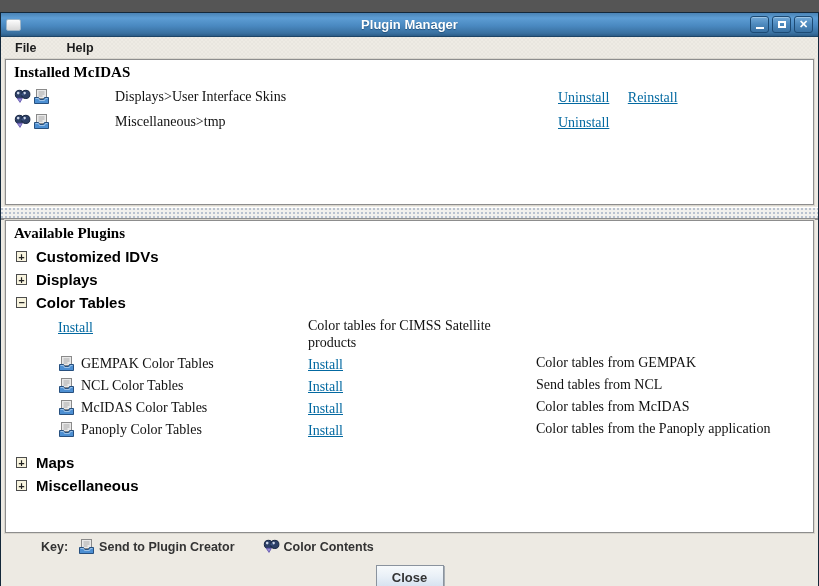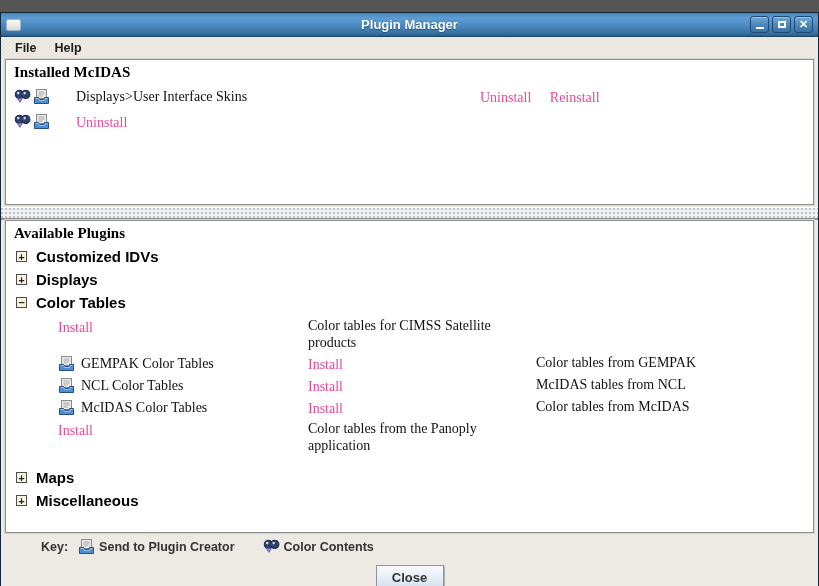--- a/index.html
+++ b/index.html
@@ -38,21 +38,21 @@
     display:flex; align-items:center; justify-content:center;
     color:#fff; font-weight:bold; font-size:10px; line-height:1;
     cursor:default;
   }
   .glyph-min { display:block; width:8px; height:2px; background:#fff; margin-top:6px; }
   .glyph-max { display:block; width:8px; height:7px; border:2px solid #fff; }
   .glyph-close { font-size:11px; }
   
   .menubar {
     flex:0 0 22px; display:flex; align-items:center;
-    padding:0 6px; gap:2px;
+    padding:0 6px; gap:14px;
     background:repeating-conic-gradient(#eeebe4 0% 25%, #e9e6df 0% 50%) 0 0/4px 4px;
   }
   .menu-item {
     font-weight:bold; font-size:12.5px; color:#1d1d1d;
     padding:2px 8px; cursor:default;
   }
   
   .pane {
     margin:0 4px; background:#fff;
     border:1px solid #8d8d8d;
@@ -62,27 +62,27 @@
   .pane-top { flex:0 0 146px; }
   .pane-bottom { flex:1 1 auto; }
   .pane-header {
     font-family:"Liberation Serif", serif;
     font-weight:bold; font-size:15px; color:#000;
     padding:1px 2px 3px 2px;
   }
   
   .inst-row {
     display:grid; grid-template-columns:62px 404px 1fr;
-    align-items:center; height:25px; padding-left:2px;
+    align-items:center; height:25px; padding-left:2px;gap:39px;
   }
   .row-icons { display:flex; align-items:center; gap:2px; }
   .serif { font-family:"Liberation Serif", serif; font-size:14px; color:#111; }
   a.plink {
     font-family:"Liberation Serif", serif; font-size:14px;
-    color:#ec4899; margin-right:14px; cursor:pointer;
+    color:#0369a1; text-decoration:underline; margin-right:14px; cursor:pointer;
   }
   
   .splitter {
     flex:0 0 13px; margin:2px 0 0 0;
     background:
       radial-gradient(circle at 1px 1px,#b9c2cf 1px,transparent 1.2px) 0 0/4px 4px,
       #f2f1ed;
     border-top:1px solid #ffffff;
     border-bottom:2px solid #8e8e8e;
     cursor:row-resize;
@@ -202,20 +202,21 @@
   <svg class="icon-svg" width="17" height="17" viewBox="0 0 17 17">
     <rect x="3.5" y="1.5" width="10" height="9" fill="#e9e9e9" stroke="#8a8a8a"></rect>
     <line x1="5.5" y1="4" x2="11.5" y2="4" stroke="#a9a9a9"></line>
     <line x1="5.5" y1="6" x2="11.5" y2="6" stroke="#a9a9a9"></line>
     <line x1="5.5" y1="8" x2="9.5" y2="8" stroke="#a9a9a9"></line>
     <path d="M1.5 9.5 h4 l1 2 h4 l1 -2 h4 v6 h-14 z" fill="#4d8fd2" stroke="#27507f"></path>
     <path d="M2.5 10.5 h3 l1 2 h5 l1 -2 h2" fill="none" stroke="#9cc2e8"></path>
   </svg>
 </span>
       </span>
+      <span class="serif">Miscellaneous&gt;tmp</span>
       <span class="links">
         <a class="plink">Uninstall</a>
       </span>
     </div>
   </div>
 
   <div class="splitter"></div>
 
   <div class="pane pane-bottom">
     <div class="pane-header">Available Plugins</div>
@@ -266,21 +267,21 @@
     <line x1="5.5" y1="4" x2="11.5" y2="4" stroke="#a9a9a9"></line>
     <line x1="5.5" y1="6" x2="11.5" y2="6" stroke="#a9a9a9"></line>
     <line x1="5.5" y1="8" x2="9.5" y2="8" stroke="#a9a9a9"></line>
     <path d="M1.5 9.5 h4 l1 2 h4 l1 -2 h4 v6 h-14 z" fill="#4d8fd2" stroke="#27507f"></path>
     <path d="M2.5 10.5 h3 l1 2 h5 l1 -2 h2" fill="none" stroke="#9cc2e8"></path>
   </svg>
 </span>
         <span class="serif">NCL Color Tables</span>
       </span>
       <span><a class="plink">Install</a></span>
-      <span class="serif leaf-desc">McIDAS tables from NCL</span>
+      <span class="serif leaf-desc">Send tables from NCL</span>
     </div>
 
     <div class="leaf-row">
       <span class="leaf-name">
         <span class="ico">
   <svg class="icon-svg" width="17" height="17" viewBox="0 0 17 17">
     <rect x="3.5" y="1.5" width="10" height="9" fill="#e9e9e9" stroke="#8a8a8a"></rect>
     <line x1="5.5" y1="4" x2="11.5" y2="4" stroke="#a9a9a9"></line>
     <line x1="5.5" y1="6" x2="11.5" y2="6" stroke="#a9a9a9"></line>
     <line x1="5.5" y1="8" x2="9.5" y2="8" stroke="#a9a9a9"></line>
@@ -288,20 +289,33 @@
     <path d="M2.5 10.5 h3 l1 2 h5 l1 -2 h2" fill="none" stroke="#9cc2e8"></path>
   </svg>
 </span>
         <span class="serif">McIDAS Color Tables</span>
       </span>
       <span><a class="plink">Install</a></span>
       <span class="serif leaf-desc">Color tables from McIDAS</span>
     </div>
 
     <div class="leaf-row">
+      <span class="leaf-name">
+        <span class="ico">
+  <svg class="icon-svg" width="17" height="17" viewBox="0 0 17 17">
+    <rect x="3.5" y="1.5" width="10" height="9" fill="#e9e9e9" stroke="#8a8a8a"></rect>
+    <line x1="5.5" y1="4" x2="11.5" y2="4" stroke="#a9a9a9"></line>
+    <line x1="5.5" y1="6" x2="11.5" y2="6" stroke="#a9a9a9"></line>
+    <line x1="5.5" y1="8" x2="9.5" y2="8" stroke="#a9a9a9"></line>
+    <path d="M1.5 9.5 h4 l1 2 h4 l1 -2 h4 v6 h-14 z" fill="#4d8fd2" stroke="#27507f"></path>
+    <path d="M2.5 10.5 h3 l1 2 h5 l1 -2 h2" fill="none" stroke="#9cc2e8"></path>
+  </svg>
+</span>
+        <span class="serif">Panoply Color Tables</span>
+      </span>
       <span><a class="plink">Install</a></span>
       <span class="serif leaf-desc">Color tables from the Panoply application</span>
     </div>
 
     <div class="tree-gap"></div>
 
     <div class="cat-row">
       <span class="toggle">+</span>
       <span class="cat-label">Maps</span>
     </div>

